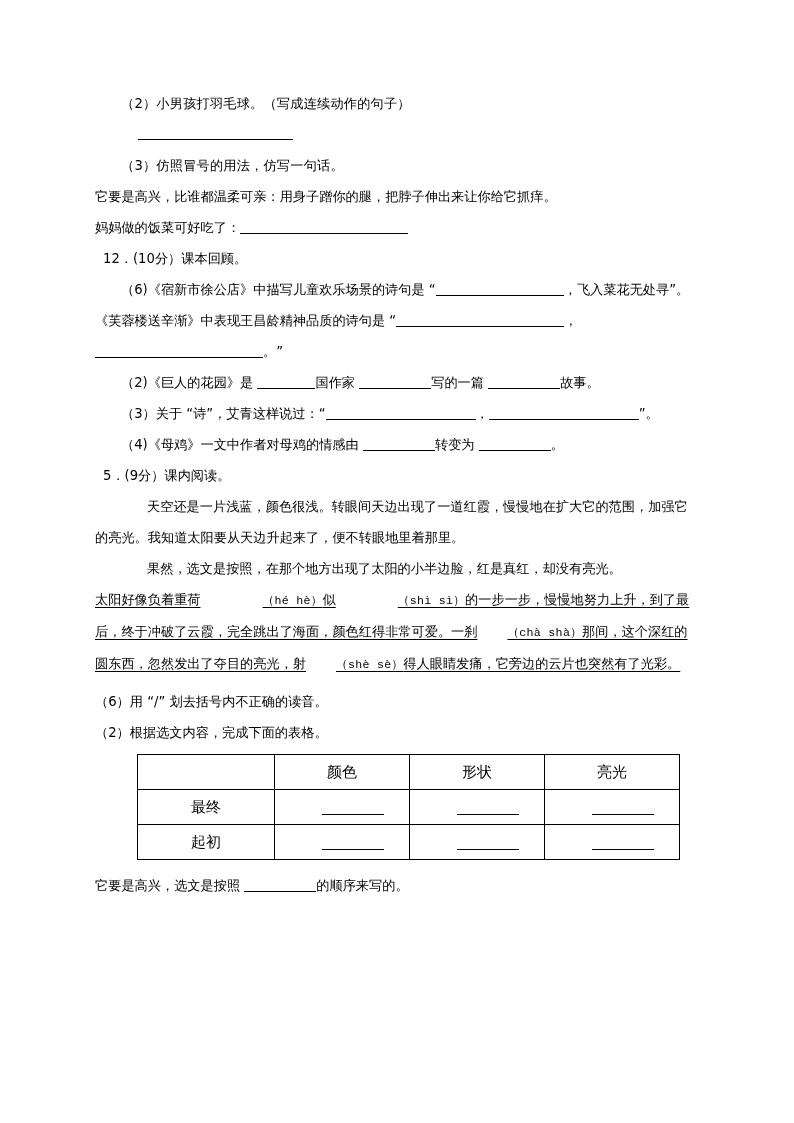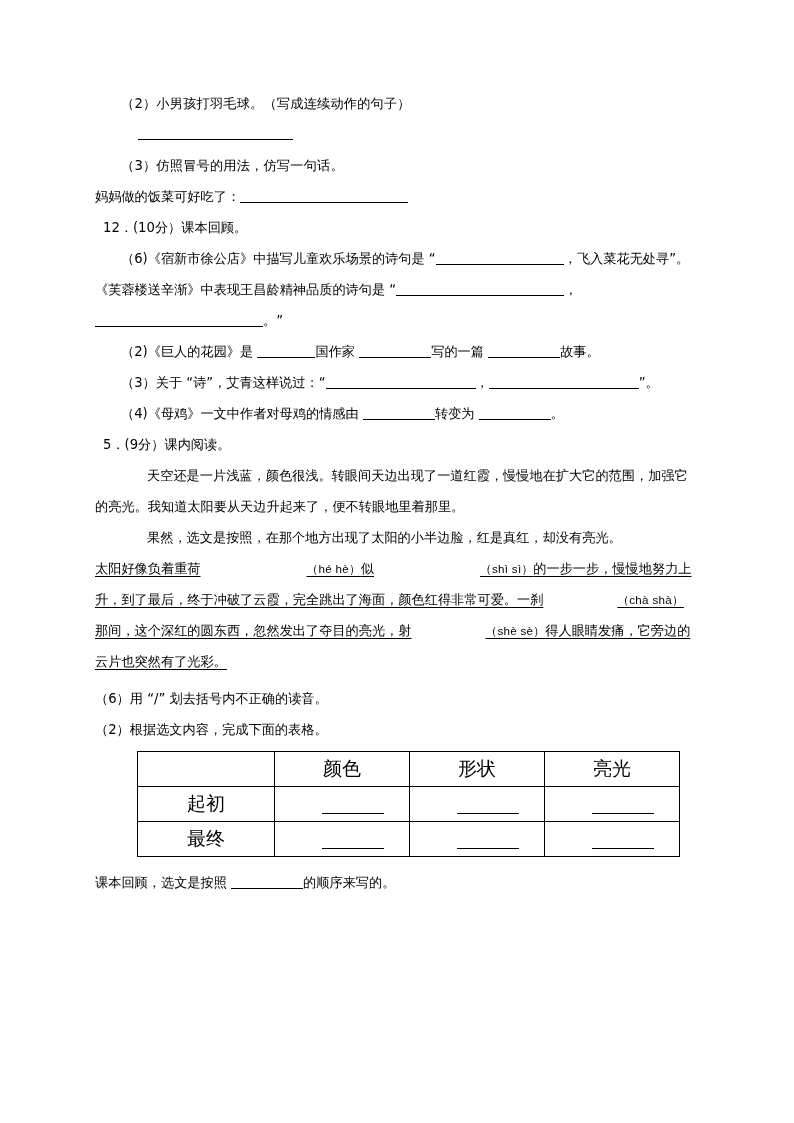--- a/index.html
+++ b/index.html
@@ -85,42 +85,41 @@
     border-bottom: 1.3px solid #000;
   }
 
   
   .underlined {
     text-decoration: underline;
     text-decoration-thickness: 1px;
     text-underline-offset: 3px;
   }
   .pinyin {
-    font-family: Liberation Sans, sans-serif;
+    font-family: Liberation Mono, monospace;
     font-size: 11.6px;
     letter-spacing: 0.3px;
-    margin-left: 44px;
   }
   .gap {
     display: inline-block;
     width: 62px;
   }
   .gap-sm { display: inline-block; width: 30px; }
 
   
   table.grid {
     border-collapse: collapse;
     margin: 6px 0 0 42px;
     width: 538px;
     table-layout: fixed;
   }
   table.grid td, table.grid th {
     border: 1.2px solid #000;
     height: 34px;
-    font-size: 19px;
+    font-size: 15px;
     font-weight: normal;
     text-align: center;
     vertical-align: middle;
     padding: 0;
   }
   table.grid .c0 { width: 136px; }
   table.grid .cx { width: 134px; }
   .cellblank {
     display: inline-block;
     border-bottom: 1.1px solid #000;
@@ -137,20 +136,21 @@
 
 <div class="page">
   <div class="content">
 
     <div class="line indent1">（2）小男孩打羽毛球。（写成连续动作的句子）</div>
 
     <div class="answer-rule"></div>
 
     <div class="line indent1">（3）仿照冒号的用法，仿写一句话。</div>
 
+    <div class="flow">它要是高兴，比谁都温柔可亲：用身子蹭你的腿，把脖子伸出来让你给它抓痒。</div>
 
     <div class="flow">
       <span>妈妈做的饭菜可好吃了：</span><span class="blank b-w2"></span>
     </div>
 
     <div class="qnum">12．(10分）课本回顾。</div>
 
     <div class="flow indent1">
       <span>（6)《宿新市徐公店》中描写儿童欢乐场景的诗句是 “</span><span class="blank b-w1"></span><span>，飞入菜花无处寻”。《芙蓉楼送辛渐》中表现王昌龄精神品质的诗句是 “</span><span class="blank b-w2"></span><span>，</span><span class="blank b-w2"></span><span>。”</span>
     </div>
@@ -186,34 +186,34 @@
 
     <table class="grid">
       <tbody>
           <tr>
         <th class="c0"></th>
         <th class="cx">颜色</th>
         <th class="cx">形状</th>
         <th class="cx">亮光</th>
       </tr>
       <tr>
-        <td>起初</td>
+        <td>最终</td>
         <td><span class="cellblank"></span></td>
         <td><span class="cellblank"></span></td>
         <td><span class="cellblank"></span></td>
       </tr>
       <tr>
-        <td>最终</td>
+        <td>起初</td>
         <td><span class="cellblank"></span></td>
         <td><span class="cellblank"></span></td>
         <td><span class="cellblank"></span></td>
       </tr>
     </tbody>
       </table>
 
     <div class="spacer-10"></div>
 
     <div class="flow indent2">
-      <span>课本回顾，选文是按照</span>&nbsp;<span class="blank b-md"></span><span>的顺序来写的。</span>
+      <span>它要是高兴，选文是按照</span>&nbsp;<span class="blank b-md"></span><span>的顺序来写的。</span>
     </div>
 
   </div>
 </div>
 
 </body></html>

